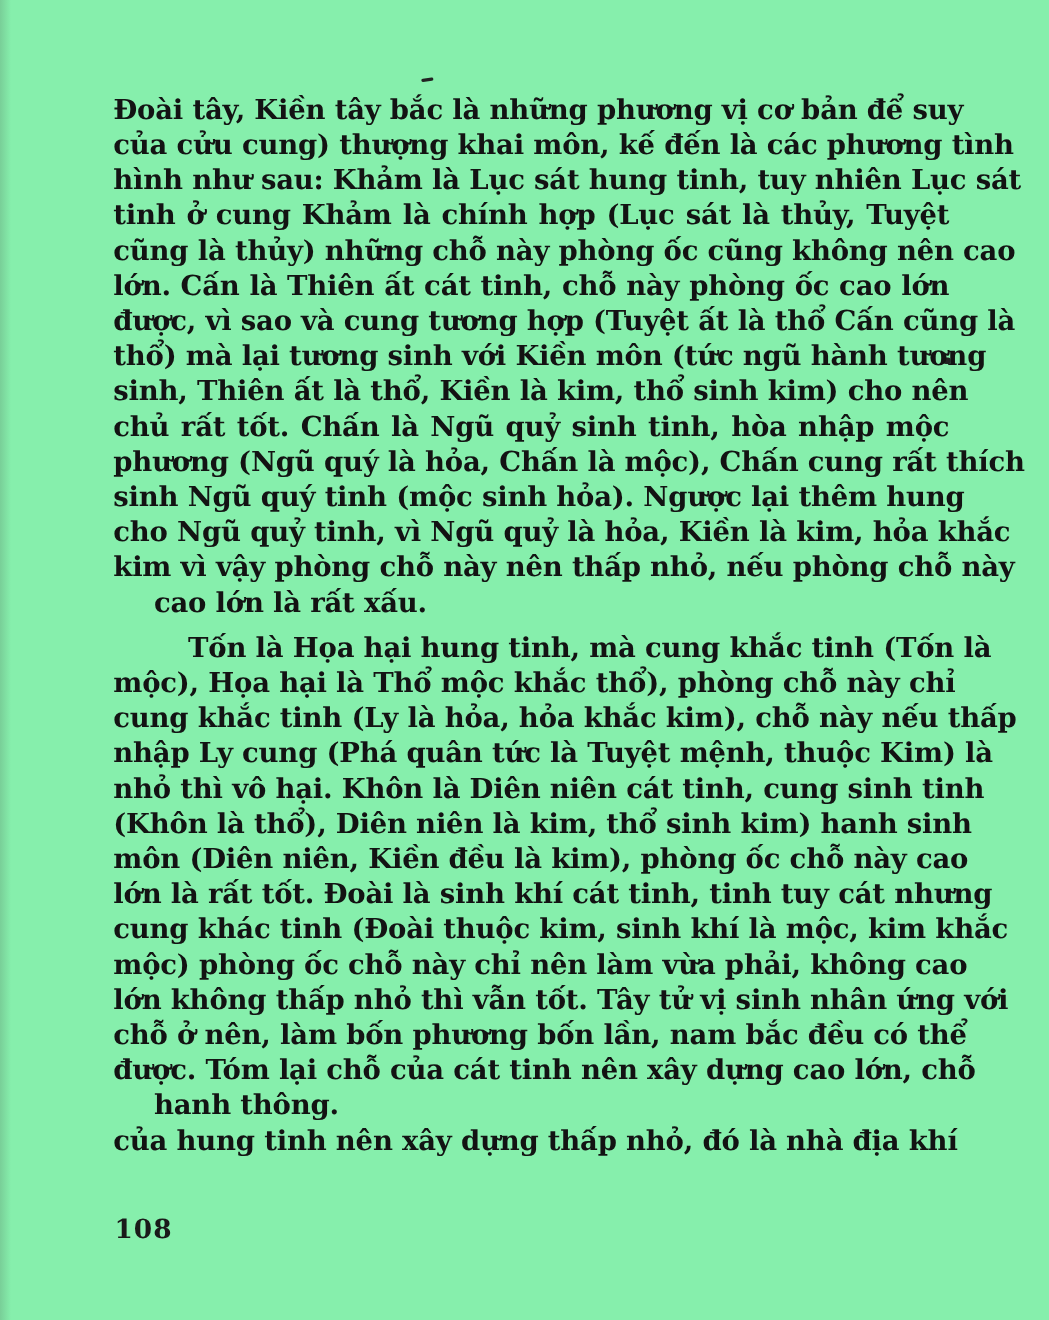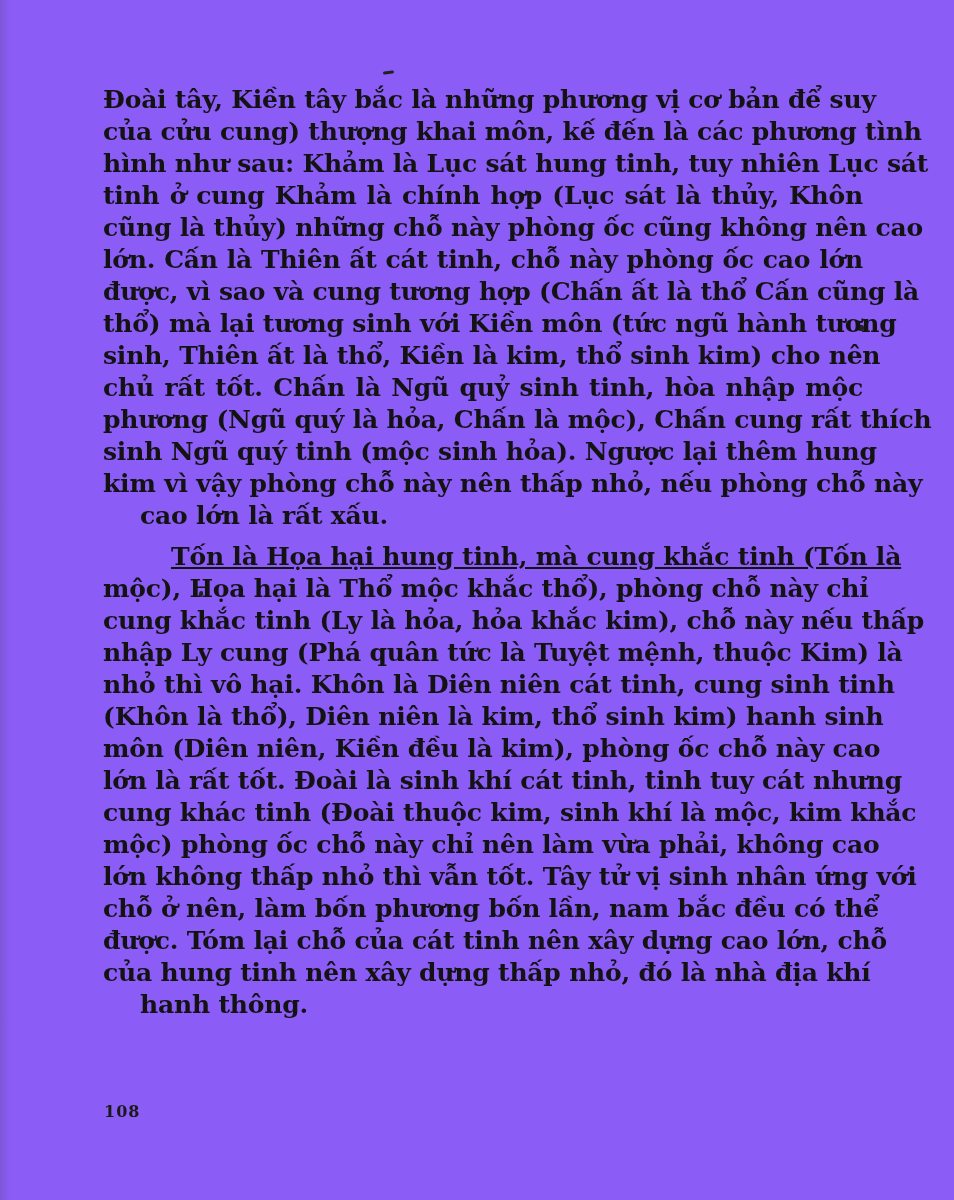--- a/index.html
+++ b/index.html
@@ -4,21 +4,21 @@
 <style>
   html, body {
     margin: 0;
     padding: 0;
     background: #e9e9e9;
   }
   .page {
     position: relative;
     width: 954px;
     height: 1200px;
-    background: #8b5cf6;
+    background: #86efac;
     overflow: hidden;
     font-family: "DejaVu Serif", "Liberation Serif", serif;
     color: #131313;
   }
   .scan-edge {
     position: absolute;
     left: 0; top: 0; bottom: 0;
     width: 10px;
     background: linear-gradient(to right, rgba(60,60,60,0.18), rgba(60,60,60,0.0));
   }
@@ -39,27 +39,26 @@
     text-align: justify;
     text-align-last: justify;
     text-rendering: optimizeLegibility;
   }
   .line.last {
     text-align-last: left;
     margin-left: 37px;
   }
   .paragraph.indent .line:first-child {
     text-indent: 68px;
-    text-decoration: underline;
   }
   .page-number {
     position: absolute;
     left: 104px;
     top: 1102px;
-    font-size: 16px;
+    font-size: 24px;
     font-weight: 700;
     letter-spacing: 1px;
     color: #1a1a1a;
   }
   .mark { position: absolute; background: #222; }
   .mark.dash {
     left: 383px; top: 71px;
     width: 11px; height: 3px;
     border-radius: 2px;
     transform: rotate(-7deg);
@@ -83,45 +82,46 @@
   <div class="scan-edge"></div>
   <span class="mark dash"></span>
   <span class="mark dot-right"></span>
   <span class="mark dot-small"></span>
 
   <div class="text-block">
       <div class="paragraph">
         <div class="line">Đoài tây, Kiền tây bắc là những phương vị cơ bản để suy</div>
         <div class="line">của cửu cung) thượng khai môn, kế đến là các phương tình</div>
         <div class="line">hình như sau: Khảm là Lục sát hung tinh, tuy nhiên Lục sát</div>
-        <div class="line">tinh ở cung Khảm là chính hợp (Lục sát là thủy, Khôn</div>
+        <div class="line">tinh ở cung Khảm là chính hợp (Lục sát là thủy, Tuyệt</div>
         <div class="line">cũng là thủy) những chỗ này phòng ốc cũng không nên cao</div>
         <div class="line">lớn. Cấn là Thiên ất cát tinh, chỗ này phòng ốc cao lớn</div>
-        <div class="line">được, vì sao và cung tương hợp (Chấn ất là thổ Cấn cũng là</div>
+        <div class="line">được, vì sao và cung tương hợp (Tuyệt ất là thổ Cấn cũng là</div>
         <div class="line">thổ) mà lại tương sinh với Kiền môn (tức ngũ hành tương</div>
         <div class="line">sinh, Thiên ất là thổ, Kiền là kim, thổ sinh kim) cho nên</div>
         <div class="line">chủ rất tốt. Chấn là Ngũ quỷ sinh tinh, hòa nhập mộc</div>
         <div class="line">phương (Ngũ quý là hỏa, Chấn là mộc), Chấn cung rất thích</div>
         <div class="line">sinh Ngũ quý tinh (mộc sinh hỏa). Ngược lại thêm hung</div>
+        <div class="line">cho Ngũ quỷ tinh, vì Ngũ quỷ là hỏa, Kiền là kim, hỏa khắc</div>
         <div class="line">kim vì vậy phòng chỗ này nên thấp nhỏ, nếu phòng chỗ này</div>
         <div class="line last">cao lớn là rất xấu.</div>
       </div>
       <div class="paragraph indent">
         <div class="line">Tốn là Họa hại hung tinh, mà cung khắc tinh (Tốn là</div>
         <div class="line">mộc), Họa hại là Thổ mộc khắc thổ), phòng chỗ này chỉ</div>
         <div class="line">cung khắc tinh (Ly là hỏa, hỏa khắc kim), chỗ này nếu thấp</div>
         <div class="line">nhập Ly cung (Phá quân tức là Tuyệt mệnh, thuộc Kim) là</div>
         <div class="line">nhỏ thì vô hại. Khôn là Diên niên cát tinh, cung sinh tinh</div>
         <div class="line">(Khôn là thổ), Diên niên là kim, thổ sinh kim) hanh sinh</div>
         <div class="line">môn (Diên niên, Kiền đều là kim), phòng ốc chỗ này cao</div>
         <div class="line">lớn là rất tốt. Đoài là sinh khí cát tinh, tinh tuy cát nhưng</div>
         <div class="line">cung khác tinh (Đoài thuộc kim, sinh khí là mộc, kim khắc</div>
         <div class="line">mộc) phòng ốc chỗ này chỉ nên làm vừa phải, không cao</div>
         <div class="line">lớn không thấp nhỏ thì vẫn tốt. Tây tử vị sinh nhân ứng với</div>
         <div class="line">chỗ ở nên, làm bốn phương bốn lần, nam bắc đều có thể</div>
         <div class="line">được. Tóm lại chỗ của cát tinh nên xây dựng cao lớn, chỗ</div>
+        <div class="line last">hanh thông.</div>
         <div class="line">của hung tinh nên xây dựng thấp nhỏ, đó là nhà địa khí</div>
-        <div class="line last">hanh thông.</div>
       </div>
     </div>
 
   <div class="page-number">108</div>
 </div>
 
 </body></html>

